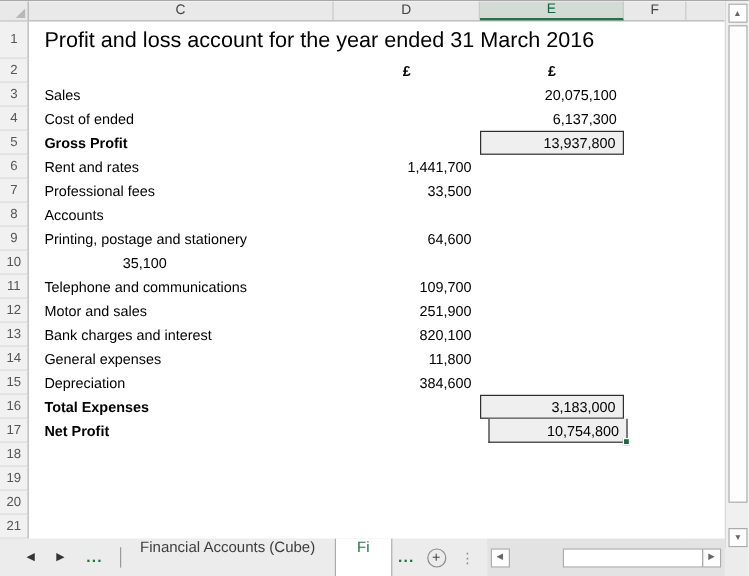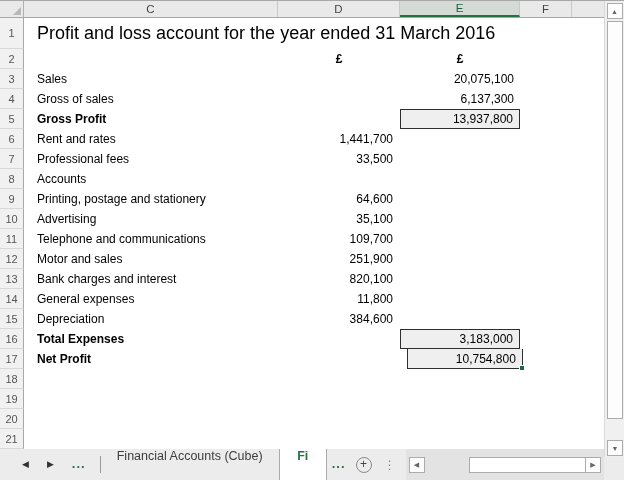--- a/index.html
+++ b/index.html
@@ -65,21 +65,21 @@
   .nav-prev { margin-left:22px; }
   .nav-next { margin-left:18px; }
   .ellipsis-green { color:#217346; font-weight:bold; font-size:13px;
                     letter-spacing:1px; line-height:0.5; }
   .more-left { margin-left:18px; }
   .tab-divider { width:1px; height:17px; background:#9a9a9a; margin-left:14px; }
   .tab { height:100%; display:flex; align-items:flex-start; justify-content:center;
          font-size:12.5px; color:#3d3d3d; }
   .tab.inactive { width:178px; }
   .tab.active { width:48px; background:#fff; border-left:1px solid #ababab;
-                border-right:1px solid #ababab; color:#217346; font-weight:bold; }
+                border-right:1px solid #ababab; color:#217346; font-weight:normal; }
   .more-right { margin-left:5px; }
   .add-btn { width:16px; height:16px; border:1px solid #8a8a8a; border-radius:50%;
              display:flex; align-items:center; justify-content:center;
              font-size:12px; color:#444; margin-left:10px; background:transparent;
              line-height:1; padding-bottom:1px; }
   .splitter { color:#8a8a8a; font-size:12px; margin-left:12px; }
 
   .hscroll { display:flex; align-items:center; margin-left:10px; flex:1;
              height:100%; background:#e3e3e3; padding:0 3px; }
   .hs-track { flex:1; height:16px; position:relative; }
@@ -125,21 +125,21 @@
       <div class="rowhdr">3</div>
       <div class="cell c">Sales</div>
       <div class="cell d"></div>
       <div class="cell e">20,075,100</div>
       <div class="cell f"></div>
       <div class="cell sp"></div>
     </div>
 
     <div class="row">
       <div class="rowhdr">4</div>
-      <div class="cell c">Gross of sales</div>
+      <div class="cell c">Cost of ended</div>
       <div class="cell d"></div>
       <div class="cell e">6,137,300</div>
       <div class="cell f"></div>
       <div class="cell sp"></div>
     </div>
 
     <div class="row">
       <div class="rowhdr">5</div>
       <div class="cell c bold">Gross Profit</div>
       <div class="cell d"></div>
@@ -178,21 +178,20 @@
       <div class="rowhdr">9</div>
       <div class="cell c">Printing, postage and stationery</div>
       <div class="cell d">64,600</div>
       <div class="cell e"></div>
       <div class="cell f"></div>
       <div class="cell sp"></div>
     </div>
 
     <div class="row">
       <div class="rowhdr">10</div>
-      <div class="cell c">Advertising</div>
       <div class="cell d">35,100</div>
       <div class="cell e"></div>
       <div class="cell f"></div>
       <div class="cell sp"></div>
     </div>
 
     <div class="row">
       <div class="rowhdr">11</div>
       <div class="cell c">Telephone and communications</div>
       <div class="cell d">109,700</div>

